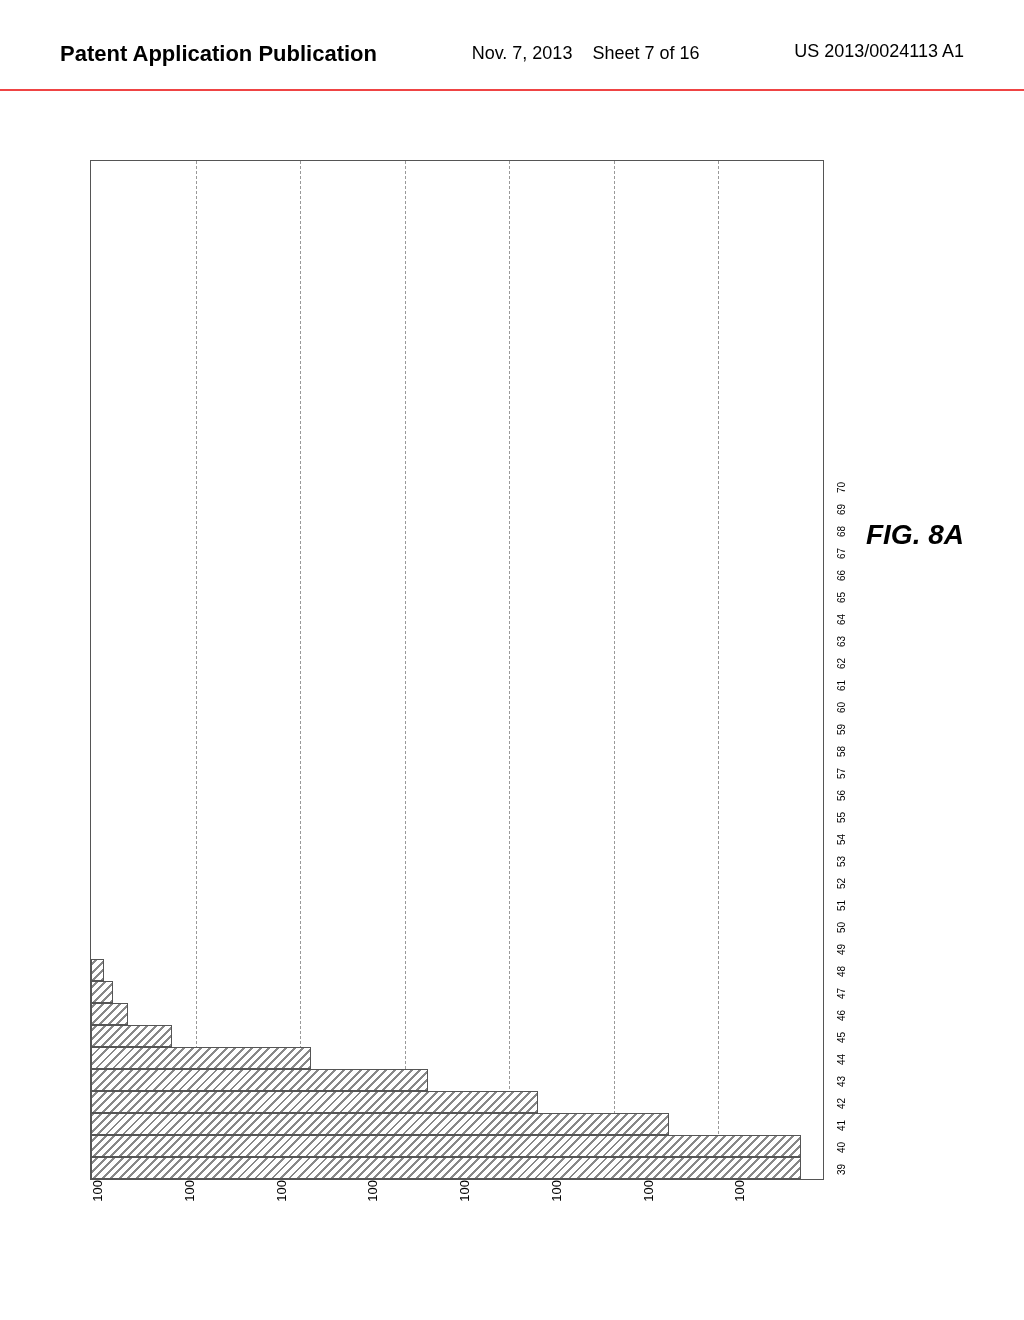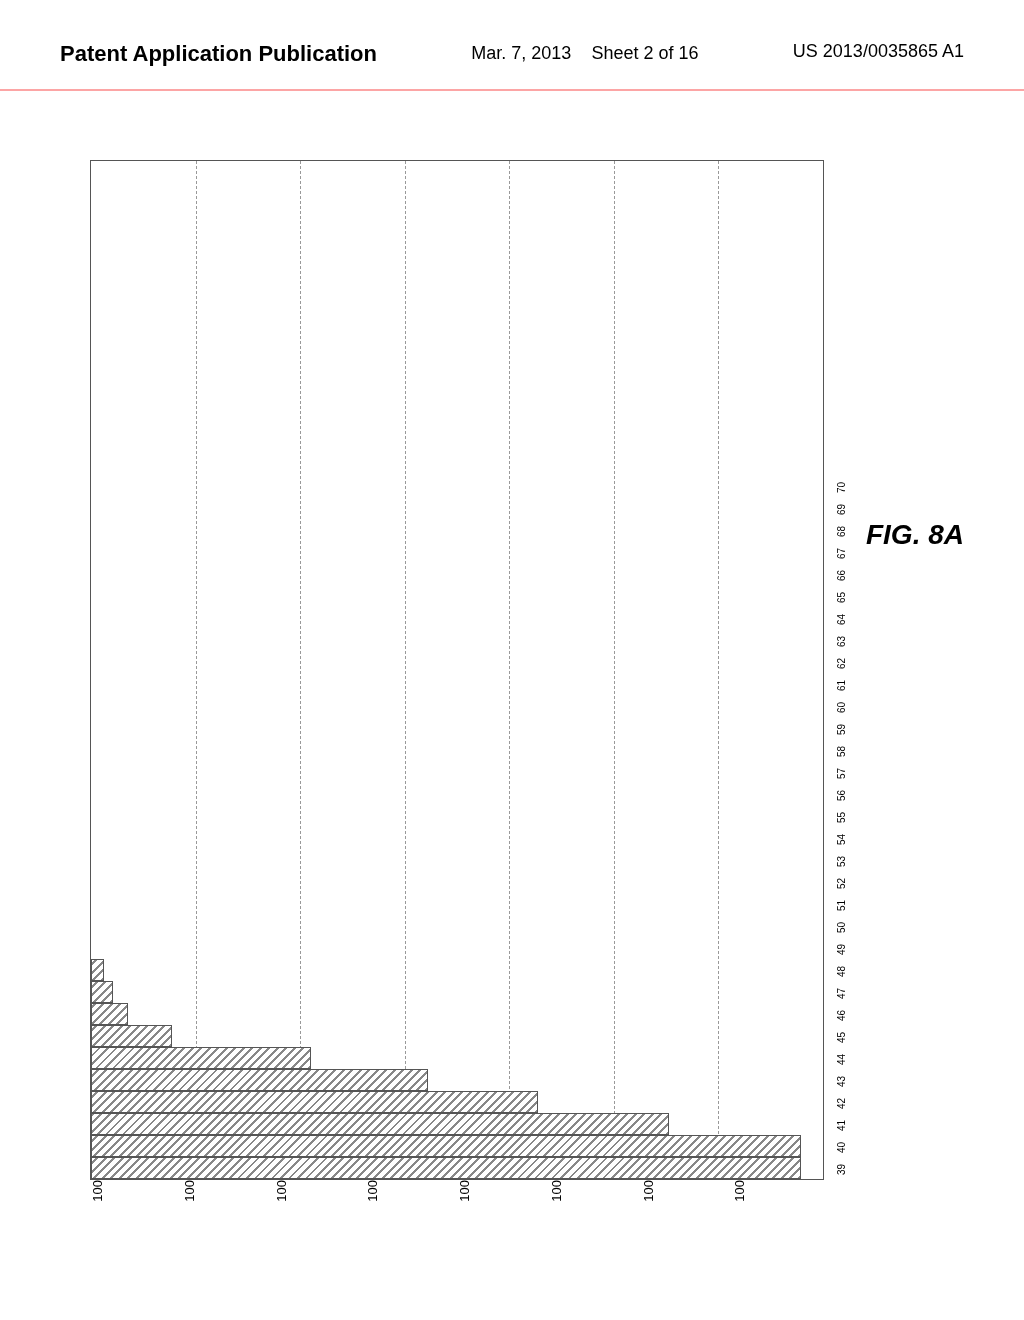--- a/index.html
+++ b/index.html
@@ -9,21 +9,21 @@
       background: #ffffff;
       font-family: Arial, sans-serif;
       overflow: hidden;
       position: relative;
     }
     .header {
       display: flex;
       justify-content: space-between;
       align-items: flex-start;
       padding: 40px 60px 20px 60px;
-      border-bottom: 2px solid #fca5a5;
+      border-bottom: 2px solid #ef4444;
     }
     .header-left {
       font-size: 22px;
       font-weight: bold;
       line-height: 1.3;
     }
     .header-center {
       font-size: 18px;
       text-align: center;
       line-height: 1.5;
@@ -33,24 +33,24 @@
       text-align: right;
       line-height: 1.3;
     }
   </style>
 </head>
 <body>
 
 <div class="header">
   <div class="header-left">Patent Application Publication</div>
   <div class="header-center">
-    <span>Mar. 7, 2013</span>&nbsp;&nbsp;&nbsp;
-    <span>Sheet 2 of 16</span>
+    <span>Nov. 7, 2013</span>&nbsp;&nbsp;&nbsp;
+    <span>Sheet 7 of 16</span>
   </div>
-  <div class="header-right">US 2013/0035865 A1</div>
+  <div class="header-right">US 2013/0024113 A1</div>
 </div>
 
 <div style="position:absolute; top:130px; left:60px; right:60px; bottom:80px;">
 
   <div style="position:absolute; top:30px; left:30px; right:140px; bottom:60px; border:1.5px solid #555;">
 
     <div style="position:absolute; left:14.28%; top:0; bottom:0; border-left:1px dashed #999;"></div>
     <div style="position:absolute; left:28.57%; top:0; bottom:0; border-left:1px dashed #999;"></div>
     <div style="position:absolute; left:42.86%; top:0; bottom:0; border-left:1px dashed #999;"></div>
     <div style="position:absolute; left:57.14%; top:0; bottom:0; border-left:1px dashed #999;"></div>

